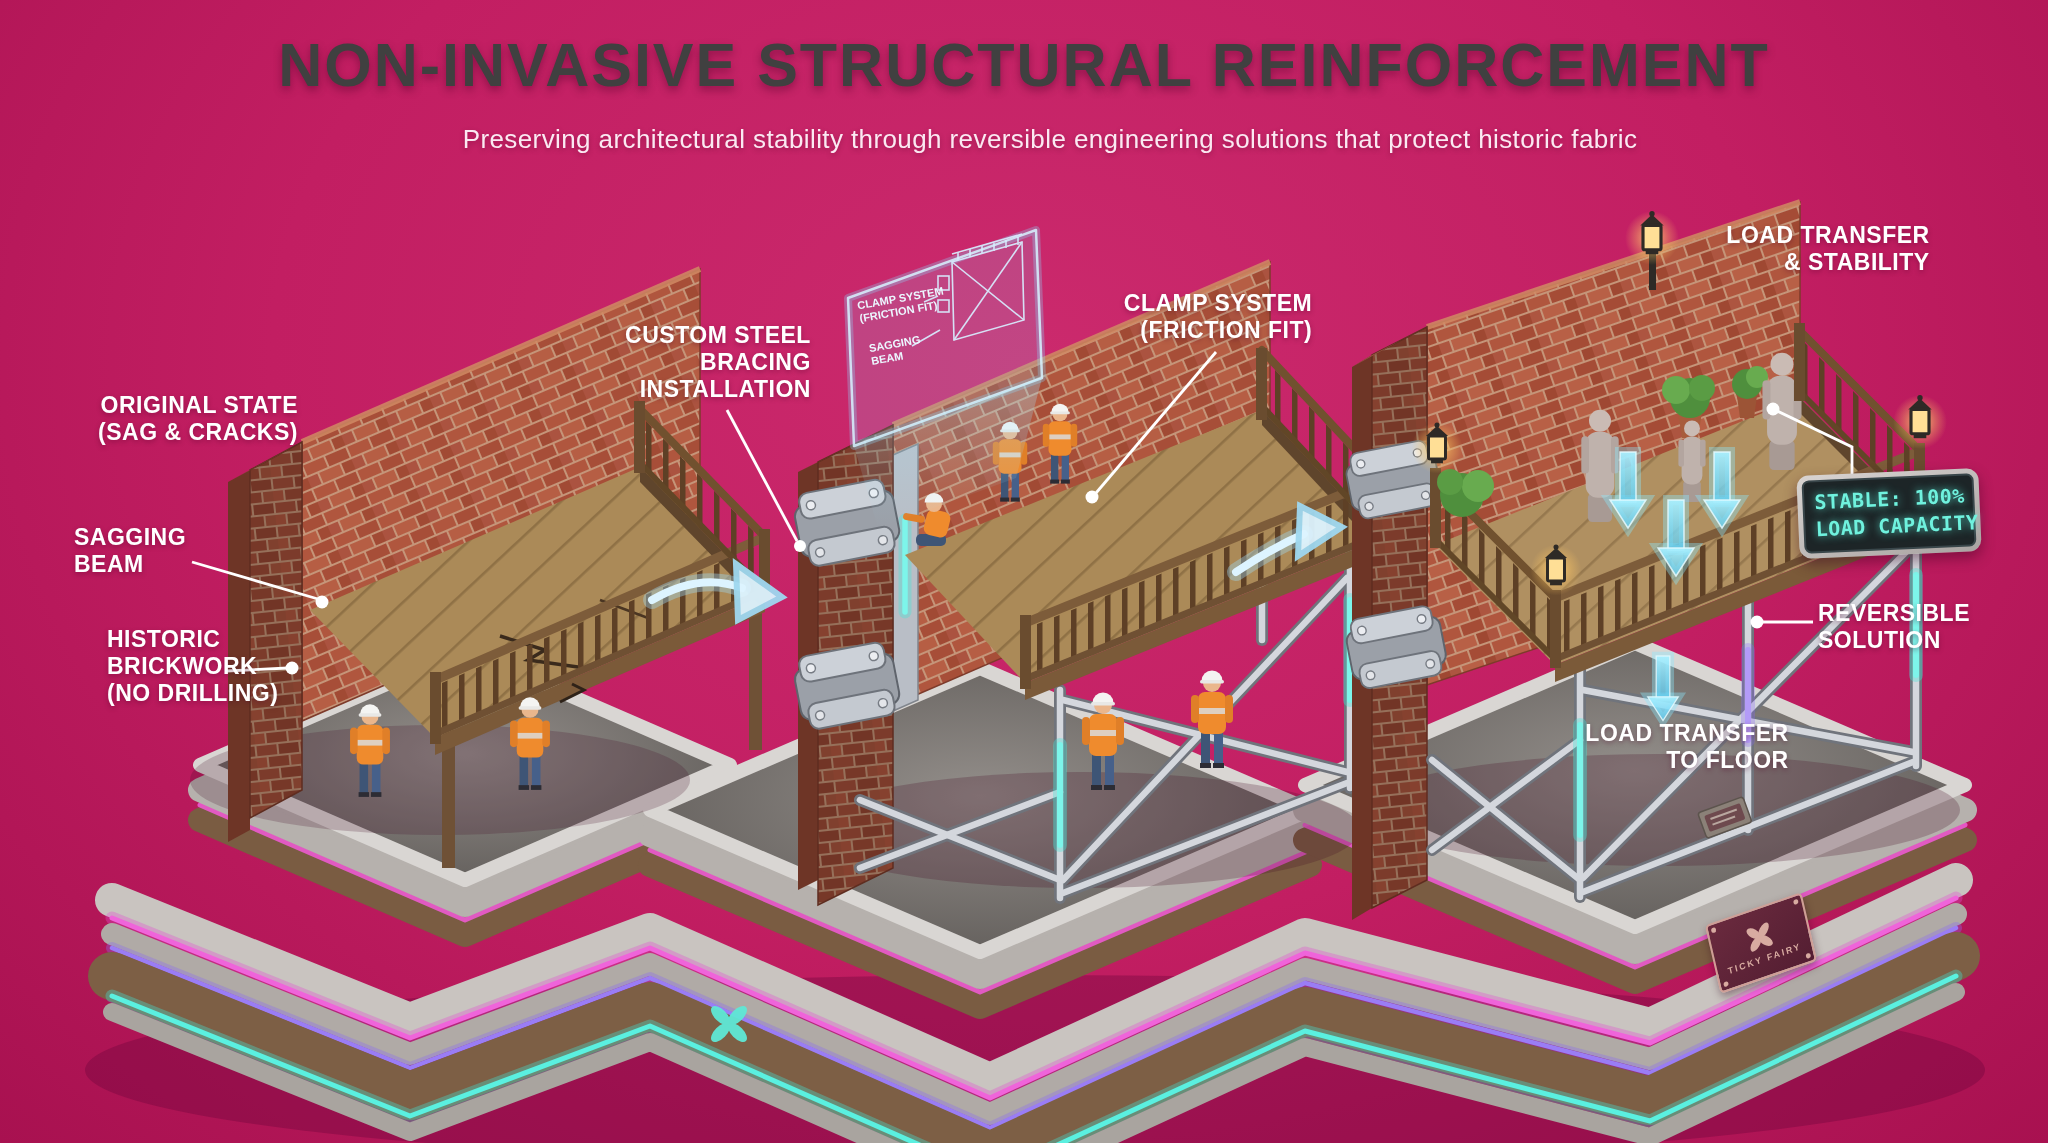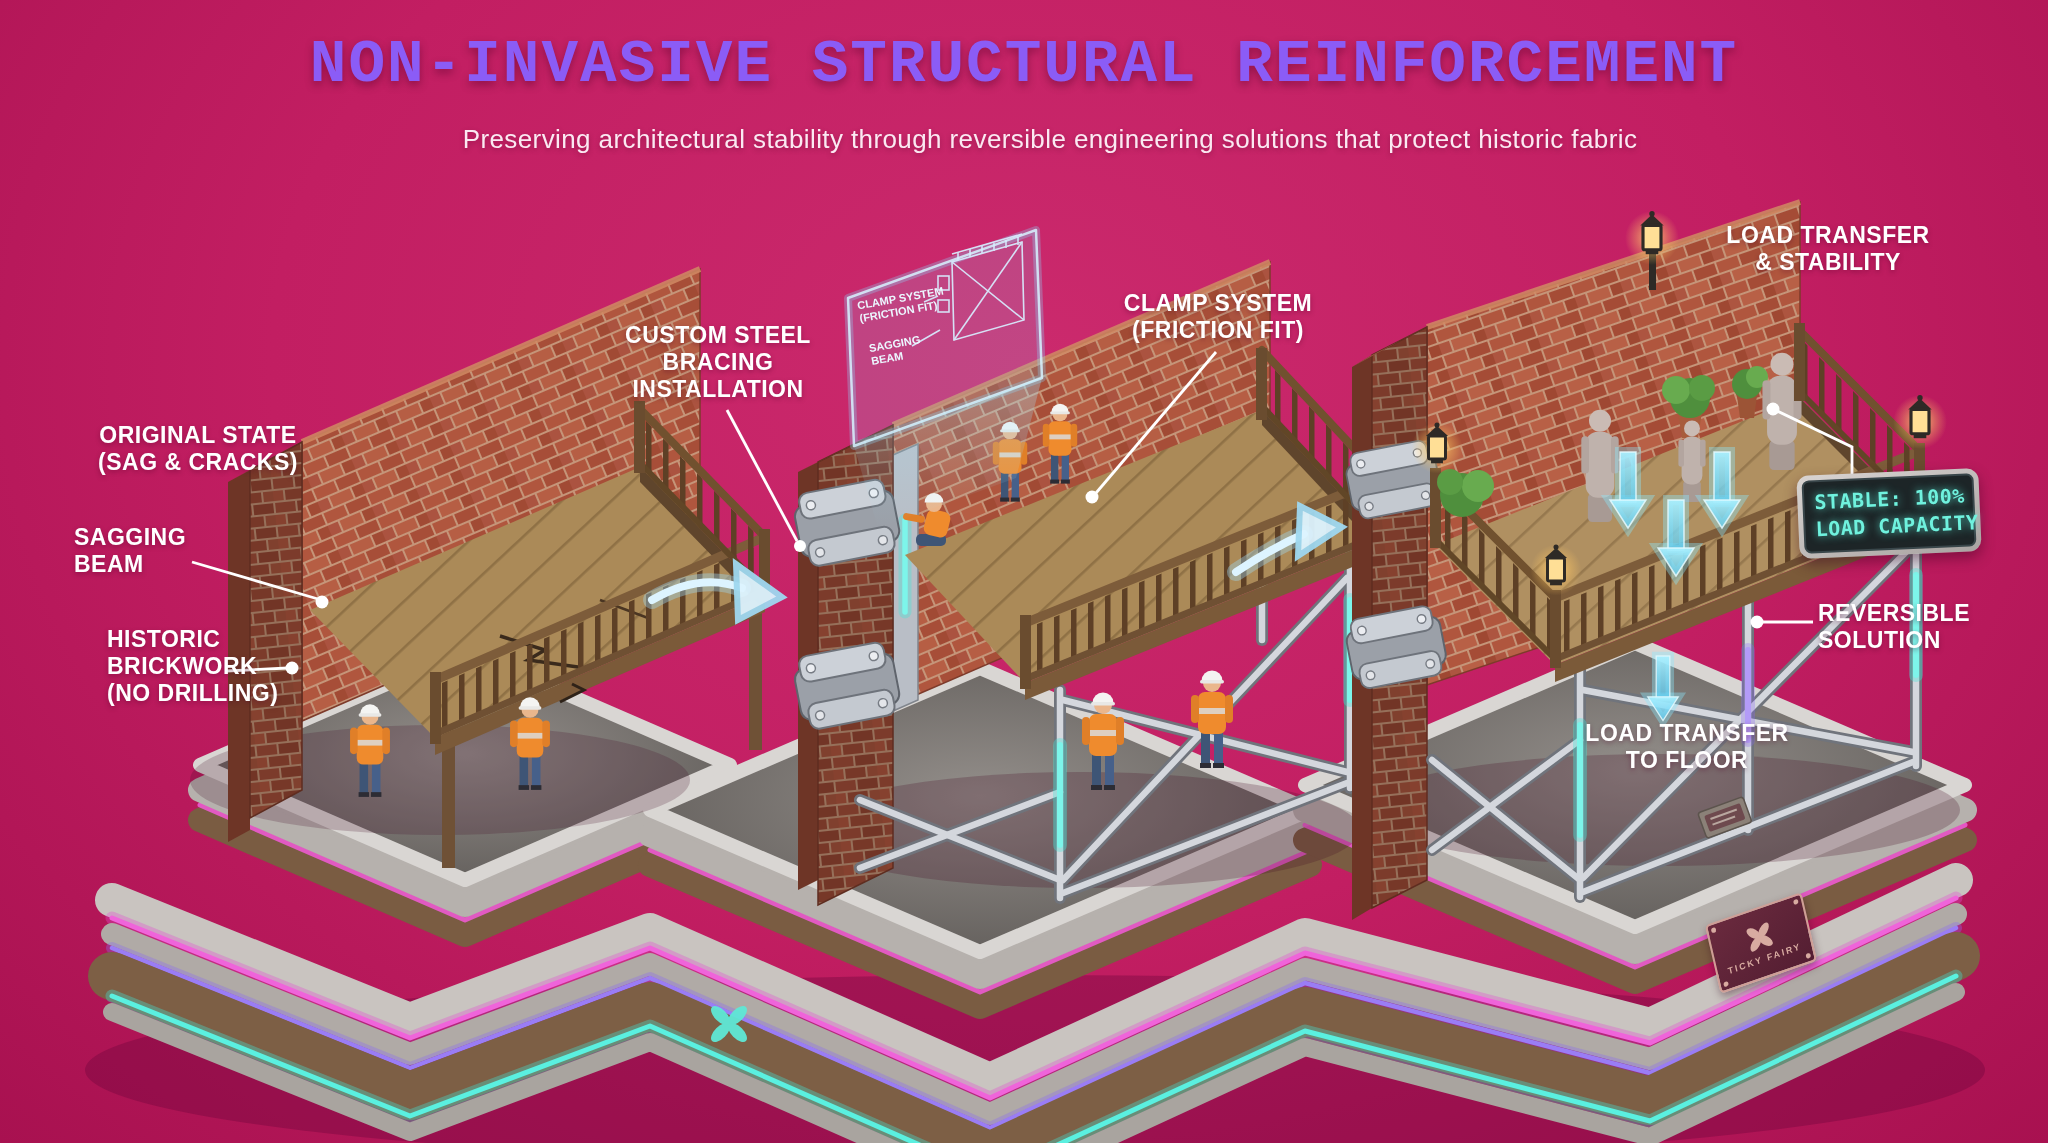--- a/index.html
+++ b/index.html
@@ -3,35 +3,34 @@
 <meta charset="utf-8">
 <style>
   html,body{margin:0;padding:0;}
   body{
     width:2048px;height:1143px;overflow:hidden;position:relative;
     font-family:"Liberation Sans",sans-serif;
     background:radial-gradient(ellipse at 50% 32%, #cb2a6d 0%, #c21e62 52%, #a81150 100%);
   }
   .hdr-title{
     position:absolute;left:50%;top:30px;transform:translateX(-50%);
-    color:#8b5cf6;font-size:61px;font-weight:800;letter-spacing:2px;white-space:nowrap;
+    color:#404040;font-size:61px;font-weight:800;letter-spacing:2px;white-space:nowrap;
     text-shadow:0 4px 8px rgba(80,0,40,.45);
-    font-family:Liberation Mono, monospace;
   }
   .hdr-sub{
     position:absolute;left:50%;top:124px;transform:translateX(-50%);
     color:#fbe9f2;font-size:26px;font-weight:400;letter-spacing:.4px;white-space:nowrap;
     text-shadow:0 2px 5px rgba(80,0,40,.35);
     margin-left:26px;
   }
   .label{
     position:absolute;color:#fff;font-weight:700;font-size:23px;line-height:1.17;
     letter-spacing:.5px;white-space:pre-line;text-shadow:0 2px 5px rgba(80,0,40,.4);
   }
-  .label.center{transform:translateX(-50%);text-align:center;}
+  .label.center{transform:translateX(-50%);text-align:right;}
   .scene{position:absolute;left:0;top:0;}
   .sign-frame{
     position:absolute;left:1798px;top:472px;width:172px;
     background:linear-gradient(160deg,#d9d4d2,#a8a3a1);
     border-radius:12px;padding:5px;transform:rotate(-2.5deg);
     box-shadow:0 6px 14px rgba(60,0,30,.45);
   }
   .sign-screen{
     background:#1d2527;border:2px solid #39464a;border-radius:7px;
     padding:7px 6px 8px 10px;
@@ -456,21 +455,21 @@
     <polyline points="1773,409 1852,447 1852,478" fill="none"></polyline>
       <circle cx="1773" cy="409" r="6.5" stroke="none"></circle>
     <line x1="1760" y1="622" x2="1813" y2="622"></line>
       <circle cx="1757" cy="622" r="6.5" stroke="none"></circle>
   </g>
 </svg>
 
 <div class="hdr-title">NON-INVASIVE STRUCTURAL REINFORCEMENT</div>
 <div class="hdr-sub">Preserving architectural stability through reversible engineering solutions that protect historic fabric</div>
 
-<div class="label center" style="left:198px;top:392px;margin-top:30px;">ORIGINAL STATE
+<div class="label center" style="left:198px;top:392px;">ORIGINAL STATE
 (SAG &amp; CRACKS)</div>
 <div class="label" style="left:74px;top:524px;">SAGGING
 BEAM</div>
 <div class="label" style="left:74px;top:626px;margin-left:33px;">HISTORIC
 BRICKWORK
 (NO DRILLING)</div>
 <div class="label center" style="left:718px;top:322px;">CUSTOM STEEL
 BRACING
 INSTALLATION</div>
 <div class="label center" style="left:1218px;top:290px;">CLAMP SYSTEM

